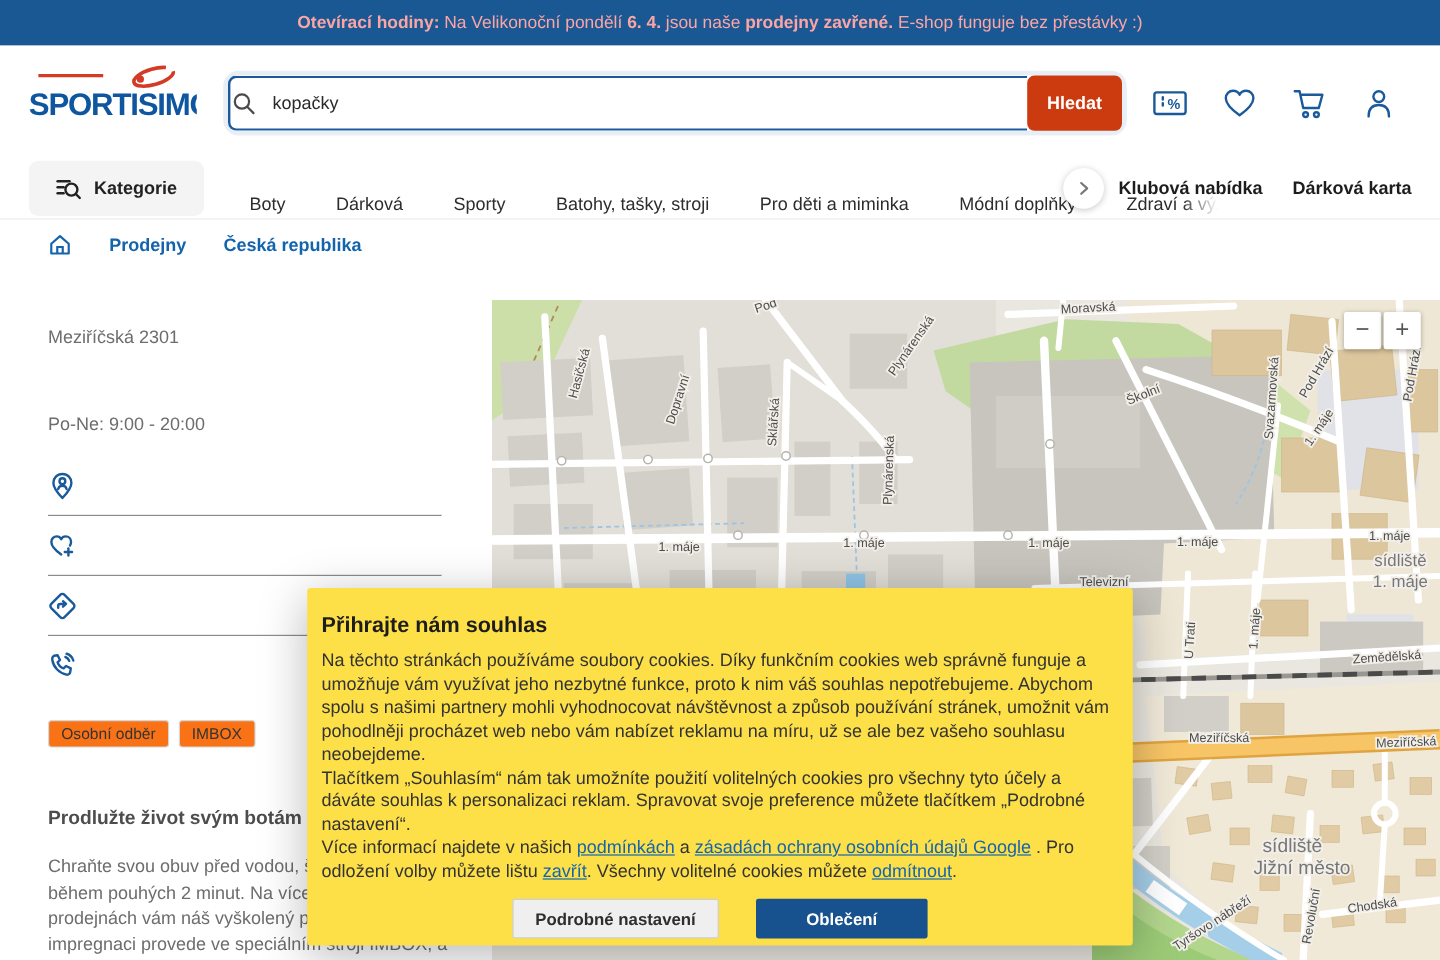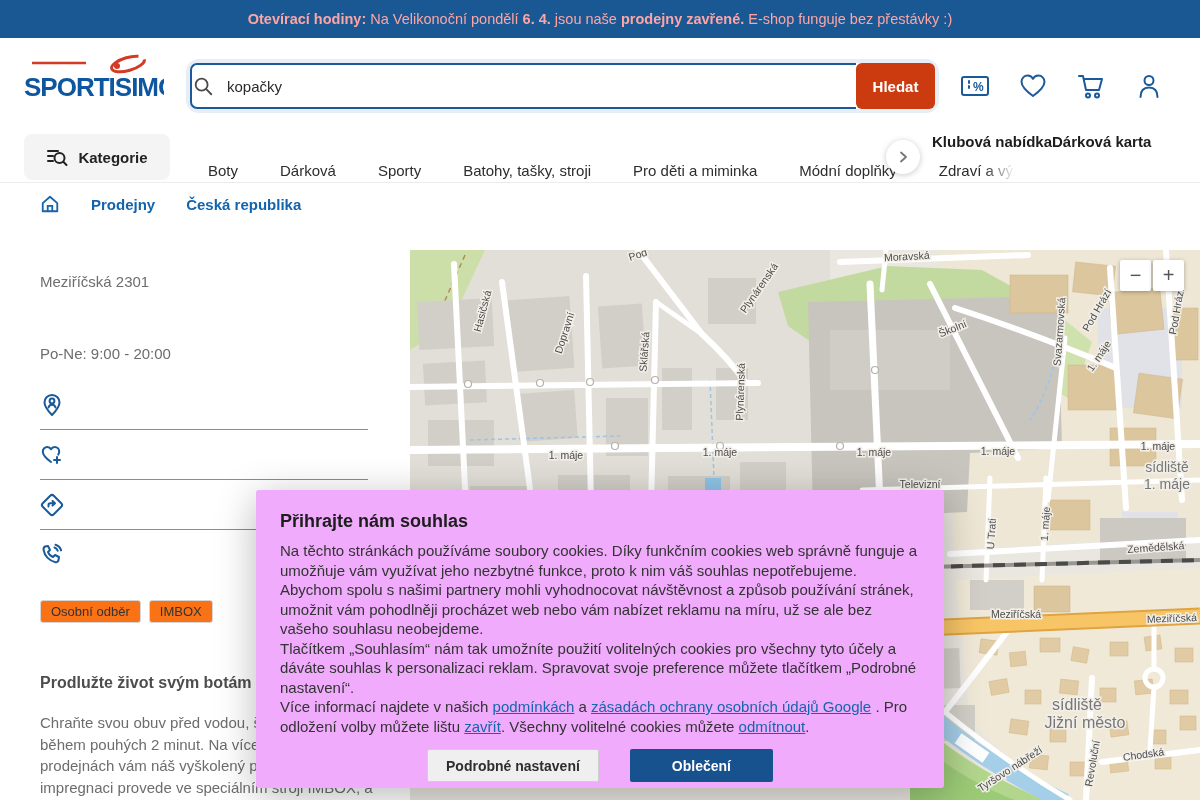--- a/index.html
+++ b/index.html
@@ -31,21 +31,21 @@
             cursor:pointer;}
   #cat-pill span{font-size:15px;font-weight:700;color:#222;}
   #nav-items{position:absolute;left:208px;top:13px;height:49px;display:flex;gap:42px;align-items:center;}
   .nav-item{font-size:15px;color:#2d2d2d;white-space:nowrap;cursor:pointer;}
   #nav-item-clip{width:76px;overflow:hidden;position:relative;}
   #nav-item-clip::after{content:"";position:absolute;right:0;top:0;bottom:0;width:30px;
             background:linear-gradient(to right,rgba(255,255,255,0),#fff);}
   #nav-more{position:absolute;left:886px;top:7px;width:34px;height:34px;border-radius:50%;
             background:#fff;box-shadow:0 1px 6px rgba(0,0,0,.22);display:flex;align-items:center;
             justify-content:center;cursor:pointer;}
-  #nav-right{position:absolute;left:932px;top:0;height:49px;display:flex;align-items:flex-start;}
+  #nav-right{position:absolute;left:932px;top:0;height:49px;display:flex;gap:25px;align-items:center;}
   .nav-bold{font-size:15px;font-weight:700;color:#1d1d1d;white-space:nowrap;cursor:pointer;}
   
   #breadcrumb{position:absolute;left:40px;top:194px;display:flex;align-items:center;gap:31px;}
   .crumb{font-size:15px;font-weight:600;color:#1464ad;cursor:pointer;}
   
   .store-text{position:absolute;left:40px;font-size:15px;color:#6d6d6d;}
   #contact-list{position:absolute;left:40px;top:380px;width:328px;}
   .contact-row{height:49px;display:flex;align-items:center;cursor:pointer;}
   .contact-row.bordered{border-bottom:1px solid #8c8c8c;}
   #badges{position:absolute;left:40px;top:600px;display:flex;gap:8px;}
@@ -59,22 +59,22 @@
   #map{position:absolute;left:410px;top:250px;width:790px;height:550px;overflow:hidden;
        background:#eae7e0;cursor:grab;}
   #map svg{display:block;}
   .mlabel{font-size:10.5px;fill:#4c4c4c;text-anchor:middle;paint-order:stroke;stroke:#f2efe9;
           stroke-width:3px;font-family:"Liberation Sans",sans-serif;}
   #map-zoom{position:absolute;right:16px;top:10px;display:flex;gap:2px;}
   .zoom-btn{width:31px;height:31px;background:#fff;border:none;border-radius:2px;
             box-shadow:0 1px 4px rgba(0,0,0,.3);font-size:20px;color:#555;cursor:pointer;
             line-height:31px;text-align:center;padding:0;font-family:"Liberation Sans",sans-serif;}
   
-  #cookie-modal{position:absolute;left:256px;top:490px;width:688px;height:298px;background:#f0abfc;
-       border-radius:3px;box-shadow:0 8px 40px rgba(0,0,0,.28);padding:21px 24px;box-sizing:border-box;
+  #cookie-modal{position:absolute;left:256px;top:490px;width:688px;height:298px;background:#fde047;
+       border-radius:3px;box-shadow:0 8px 40px rgba(0,0,0,.28);padding:21px 12px;box-sizing:border-box;
        z-index:50;}
   #cookie-title{font-size:18px;font-weight:700;color:#1d1d1d;margin:0 0 9px 0;}
   .cookie-p{font-size:15px;color:#333;line-height:19.5px;margin:0;}
   .cookie-link{color:#1565ae;text-decoration:underline;cursor:pointer;}
   #cookie-buttons{display:flex;justify-content:center;gap:31px;margin-top:13px;}
   #btn-settings{height:33px;padding:0 18px;background:#efefef;border:1px solid #cfcfcf;border-radius:2px;
        font-size:14px;font-weight:600;color:#2e2e2e;cursor:pointer;font-family:"Liberation Sans",sans-serif;}
   #btn-accept{height:33px;padding:0 42px;background:#17518e;border:none;border-radius:2px;
        font-size:14px;font-weight:700;color:#fff;cursor:pointer;font-family:"Liberation Sans",sans-serif;}
   .blue-stroke{stroke:#1a5a9a;fill:none;stroke-width:2;stroke-linecap:round;stroke-linejoin:round;}

